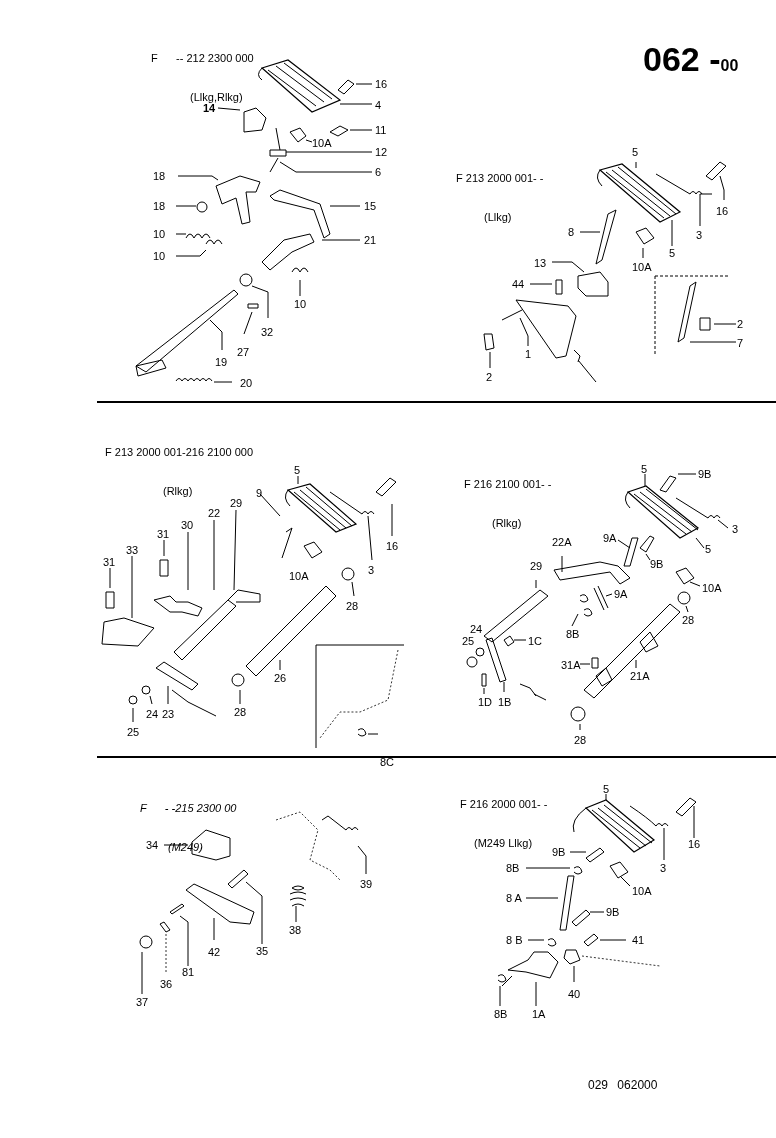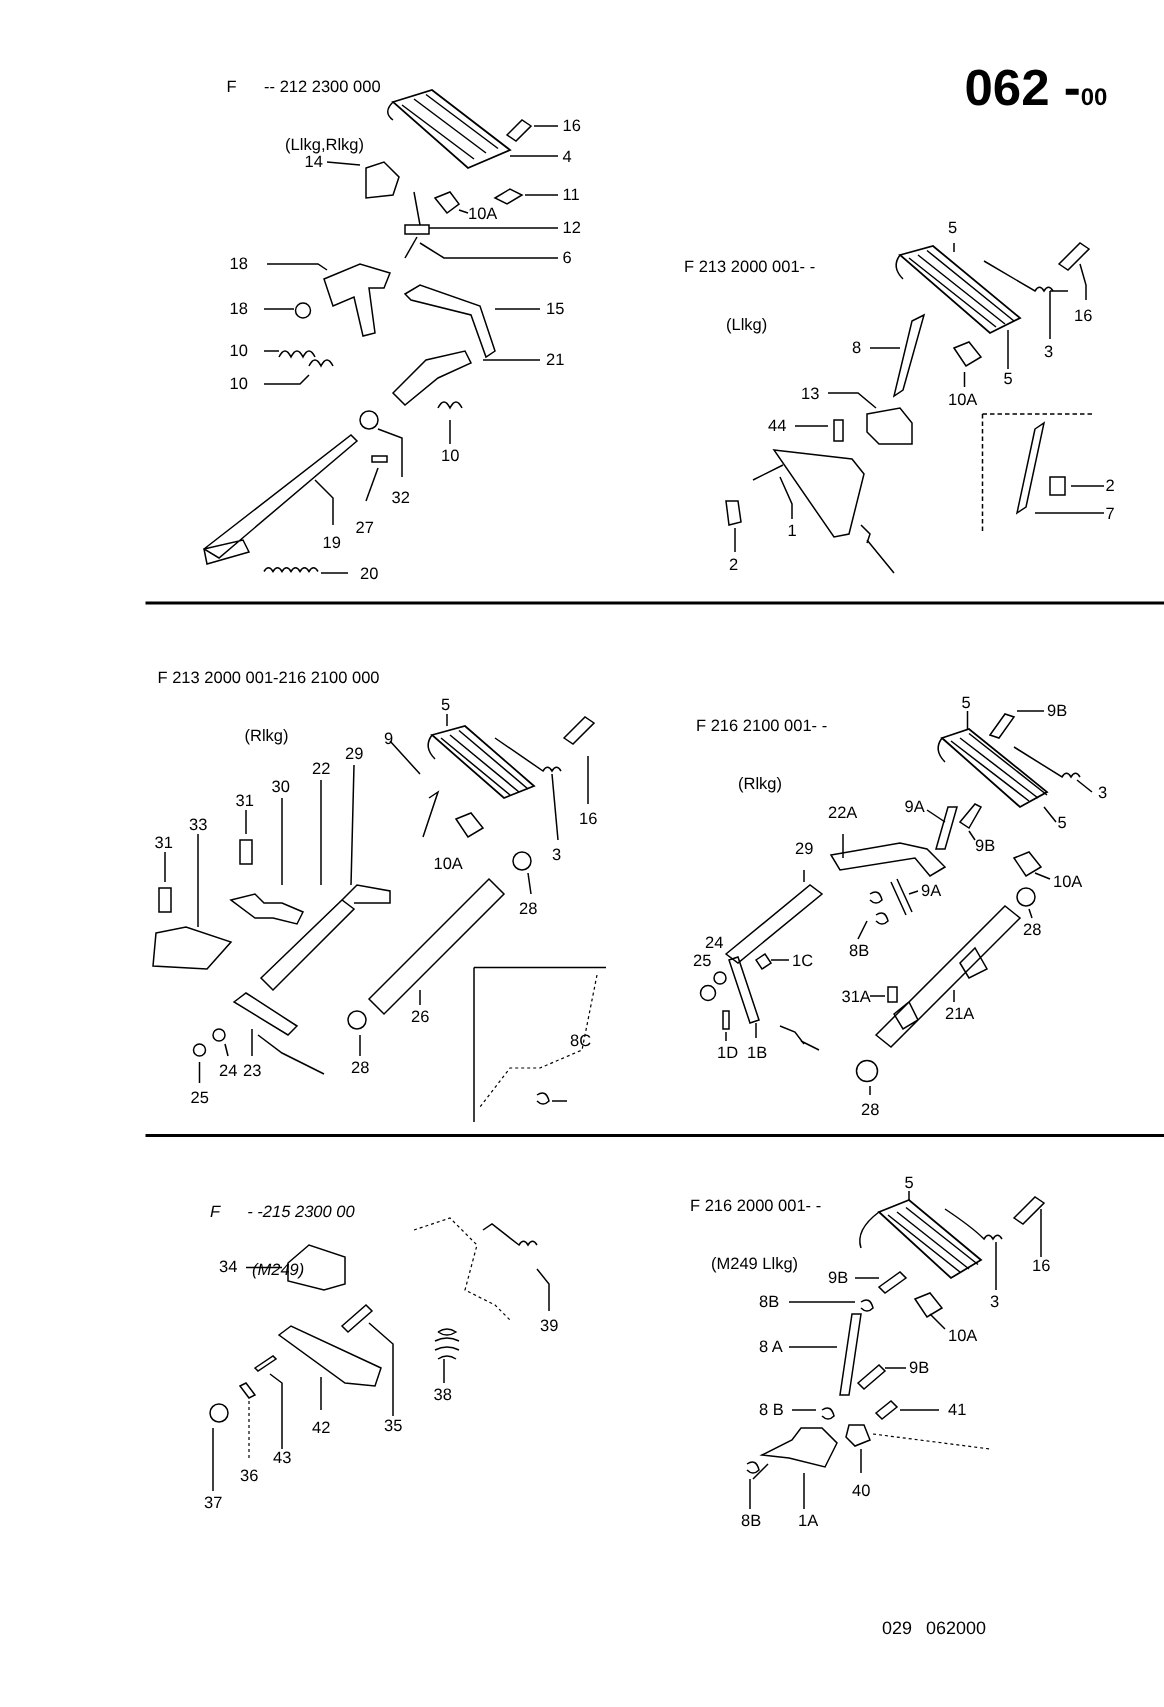--- a/index.html
+++ b/index.html
@@ -266,21 +266,21 @@
     <path class="s" d="M574,966 L574,982"></path>
     <path class="s" d="M508,970 l20,-10 l6,-8 l14,0 l10,10 l-8,16 l-24,-6 Z M512,976 l-10,10"></path>
     <path class="s" d="M536,982 L536,1006"></path>
     <path class="s" d="M498,976 q6,-4 8,4 q-4,4 -8,0"></path>
     <path class="s" d="M500,986 L500,1006"></path>
   </g>
 </svg>
 
 <div class="pno" style="left:375px; top:78px;">16</div>
 <div class="pno" style="left:375px; top:99px;">4</div>
-<div class="pno" style="left:203px; top:102px;">14</div>
+<div class="pno" style="left:203px; top:102px;font-weight:bold;">14</div>
 <div class="pno" style="left:375px; top:124px;">11</div>
 <div class="pno" style="left:312px; top:137px;">10A</div>
 <div class="pno" style="left:375px; top:146px;">12</div>
 <div class="pno" style="left:375px; top:166px;">6</div>
 <div class="pno" style="left:153px; top:170px;">18</div>
 <div class="pno" style="left:364px; top:200px;">15</div>
 <div class="pno" style="left:153px; top:200px;">18</div>
 <div class="pno" style="left:153px; top:228px;">10</div>
 <div class="pno" style="left:153px; top:250px;">10</div>
 <div class="pno" style="left:364px; top:234px;">21</div>
@@ -313,21 +313,21 @@
 <div class="pno" style="left:103px; top:556px;">31</div>
 <div class="pno" style="left:181px; top:519px;">30</div>
 <div class="pno" style="left:208px; top:507px;">22</div>
 <div class="pno" style="left:230px; top:497px;">29</div>
 <div class="pno" style="left:346px; top:600px;">28</div>
 <div class="pno" style="left:274px; top:672px;">26</div>
 <div class="pno" style="left:234px; top:706px;">28</div>
 <div class="pno" style="left:146px; top:708px;">24</div>
 <div class="pno" style="left:162px; top:708px;">23</div>
 <div class="pno" style="left:127px; top:726px;">25</div>
-<div class="pno" style="left:380px; top:688px;">8C</div>
+<div class="pno" style="left:380px; top:756px;">8C</div>
 
 <div class="pno" style="left:641px; top:463px;">5</div>
 <div class="pno" style="left:698px; top:468px;">9B</div>
 <div class="pno" style="left:732px; top:523px;">3</div>
 <div class="pno" style="left:705px; top:543px;">5</div>
 <div class="pno" style="left:603px; top:532px;">9A</div>
 <div class="pno" style="left:650px; top:558px;">9B</div>
 <div class="pno" style="left:552px; top:536px;">22A</div>
 <div class="pno" style="left:530px; top:560px;">29</div>
 <div class="pno" style="left:702px; top:582px;">10A</div>
@@ -341,21 +341,21 @@
 <div class="pno" style="left:630px; top:670px;">21A</div>
 <div class="pno" style="left:478px; top:696px;">1D</div>
 <div class="pno" style="left:498px; top:696px;">1B</div>
 <div class="pno" style="left:574px; top:734px;">28</div>
 
 <div class="pno" style="left:146px; top:839px;">34</div>
 <div class="pno" style="left:360px; top:878px;">39</div>
 <div class="pno" style="left:256px; top:945px;">35</div>
 <div class="pno" style="left:289px; top:924px;">38</div>
 <div class="pno" style="left:208px; top:946px;">42</div>
-<div class="pno" style="left:182px; top:966px;">43</div>
+<div class="pno" style="left:182px; top:966px;">81</div>
 <div class="pno" style="left:160px; top:978px;">36</div>
 <div class="pno" style="left:136px; top:996px;">37</div>
 
 <div class="pno" style="left:603px; top:783px;">5</div>
 <div class="pno" style="left:688px; top:838px;">16</div>
 <div class="pno" style="left:552px; top:846px;">9B</div>
 <div class="pno" style="left:660px; top:862px;">3</div>
 <div class="pno" style="left:506px; top:862px;">8B</div>
 <div class="pno" style="left:632px; top:885px;">10A</div>
 <div class="pno" style="left:506px; top:892px;">8 A</div>

